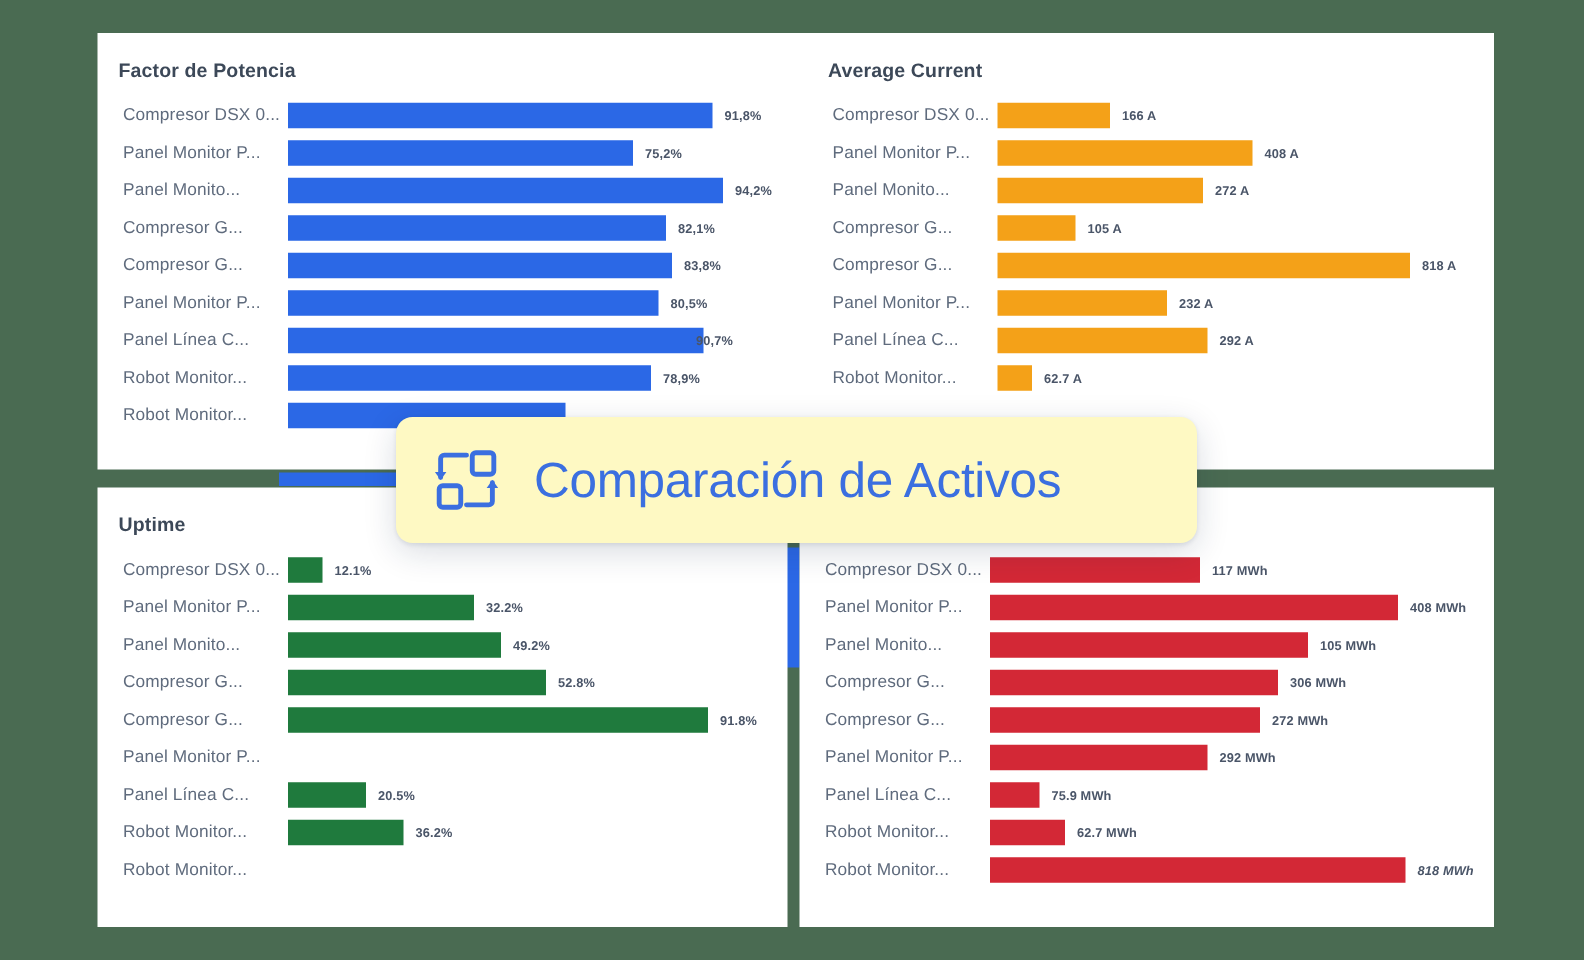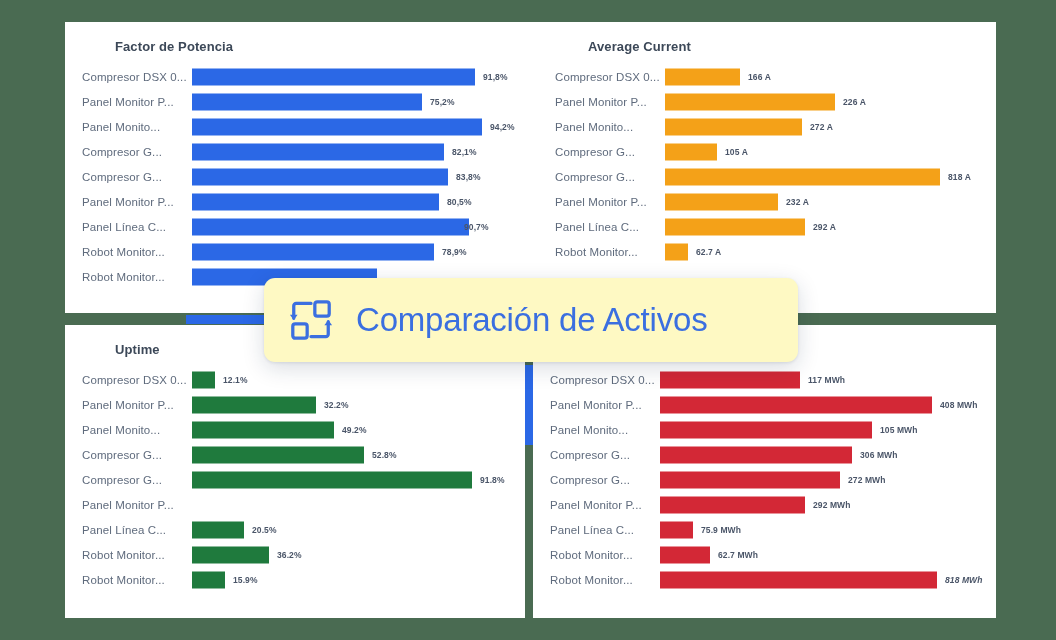--- a/index.html
+++ b/index.html
@@ -36,21 +36,20 @@
 
   .panel-title {
     position: absolute;
     left: 14px;
     top: 17px;
     font-size: 13px;
     font-weight: bold;
     color: #3c4858;
     letter-spacing: .1px;
     white-space: nowrap;
-    margin-left: 36px;
   }
 
   .chart {
     position: absolute;
     left: 0;
     right: 0;
     top: 42px;
     bottom: 0;
   }
 
@@ -230,21 +229,21 @@
           <div class="row-label">Compresor DSX  0...</div>
           <div class="bar-area">
             <div class="bar" style="width: 75px; background: rgb(244, 161, 24);"></div>
             <div class="bar-value" style="left: 83px;">166 A</div>
           </div>
         </div>
         <div class="row">
           <div class="row-label">Panel Monitor P...</div>
           <div class="bar-area">
             <div class="bar" style="width: 170px; background: rgb(244, 161, 24);"></div>
-            <div class="bar-value" style="left: 178px;">226 A</div>
+            <div class="bar-value" style="left: 178px;">408 A</div>
           </div>
         </div>
         <div class="row">
           <div class="row-label">Panel Monito...</div>
           <div class="bar-area">
             <div class="bar" style="width: 137px; background: rgb(244, 161, 24);"></div>
             <div class="bar-value" style="left: 145px;">272 A</div>
           </div>
         </div>
         <div class="row">
@@ -335,24 +334,20 @@
         </div>
         <div class="row">
           <div class="row-label">Robot Monitor...</div>
           <div class="bar-area">
             <div class="bar" style="width: 77px; background: rgb(31, 122, 61);"></div>
             <div class="bar-value" style="left: 85px;">36.2%</div>
           </div>
         </div>
         <div class="row">
           <div class="row-label">Robot Monitor...</div>
-          <div class="bar-area">
-            <div class="bar" style="width: 33px; background: rgb(31, 122, 61);"></div>
-            <div class="bar-value" style="left: 41px;">15.9%</div>
-          </div>
         </div>
       </div>
   </div>
 
   <div class="panel panel-br">
     <div class="panel-title"></div>
     <div class="chart">
         <div class="row">
           <div class="row-label">Compresor DSX  0...</div>
           <div class="bar-area">

